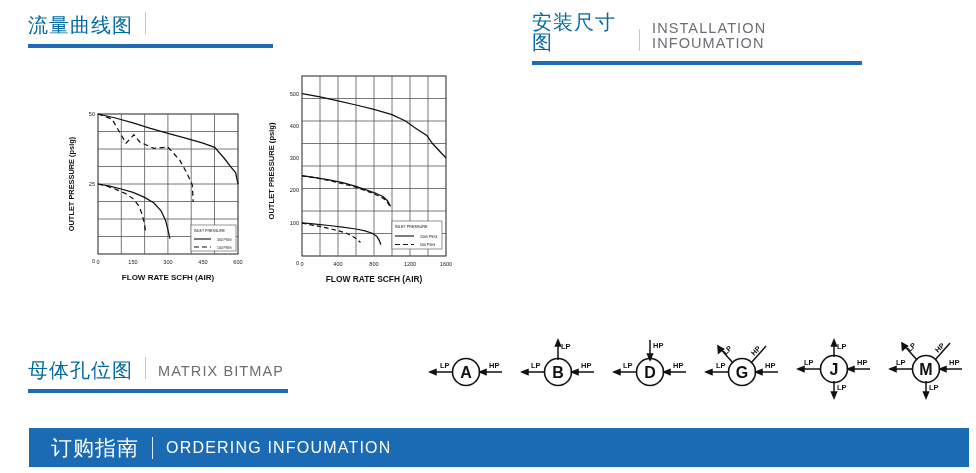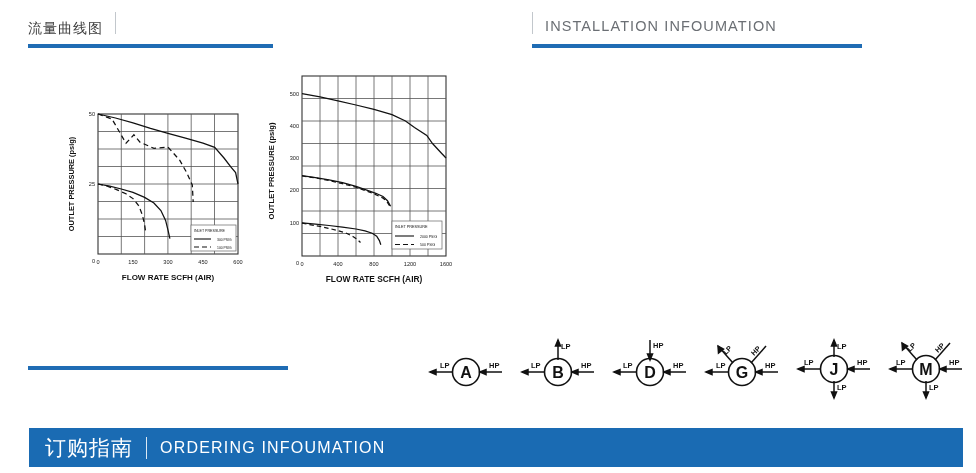--- a/index.html
+++ b/index.html
@@ -7,21 +7,21 @@
     width:976px;height:473px;background:#ffffff;
     font-family:"Liberation Sans","DejaVu Sans",sans-serif;
     position:relative;overflow:hidden;
   }
   .stage{position:absolute;left:0;top:0;width:976px;height:473px;}
 
   
   .sec-head{position:absolute;}
   .sec-head .row{display:flex;align-items:flex-end;gap:0;}
   .sec-cn{
-    font-size:14px;color:#404040;letter-spacing:1px;line-height:1;
+    font-size:20px;color:#0369a1;letter-spacing:1px;line-height:1;
     font-family:"DejaVu Sans","Liberation Sans",sans-serif;font-weight:400;
     padding-right:12px;
   }
   .sec-div{width:1px;height:22px;background:#c2c7cc;margin:0 0 1px 0;}
   .sec-en{
     font-size:14.5px;color:#6b6f74;letter-spacing:1.1px;line-height:1;
     padding-left:12px;padding-bottom:2px;
   }
   .sec-rule{height:4px;background:#1f6cb4;margin-top:9px;}
 
@@ -54,27 +54,33 @@
   <div class="sec-head" style="left:28px;top:12px;width:245px;">
     <div class="row">
       <span class="sec-cn">流量曲线图</span>
       <span class="sec-div"></span>
     </div>
     <div class="sec-rule" style="width:245px;"></div>
   </div>
 
   <div class="sec-head" style="left:532px;top:12px;width:330px;">
     <div class="row">
+      <span class="sec-cn">安装尺寸图</span>
       <span class="sec-div"></span>
       <span class="sec-en">INSTALLATION INFOUMATION</span>
     </div>
     <div class="sec-rule" style="width:330px;"></div>
   </div>
 
   <div class="sec-head" style="left:28px;top:357px;width:260px;">
+    <div class="row">
+      <span class="sec-cn">母体孔位图</span>
+      <span class="sec-div"></span>
+      <span class="sec-en">MATRIX BITMAP</span>
+    </div>
     <div class="sec-rule" style="width:260px;"></div>
   </div>
 
   <div class="chart-box" style="left:62px;top:96px;">
     <svg width="200" height="192" viewBox="0 0 200 192">
 
       <g stroke="#555" stroke-width="0.8" fill="none">
         <rect x="36" y="18" width="140" height="140" stroke="#333" stroke-width="1.1"></rect>
         <line x1="59.3" y1="18" x2="59.3" y2="158"></line>
         <line x1="82.6" y1="18" x2="82.6" y2="158"></line>
@@ -292,19 +298,19 @@
         <text x="16" y="27" font-family="Liberation Sans, sans-serif" font-size="7.5" font-weight="bold" fill="#111">LP</text>
         <text x="69" y="27" font-family="Liberation Sans, sans-serif" font-size="7.5" font-weight="bold" fill="#111">HP</text>
         <text x="30" y="14" transform="rotate(-45 30 14)" font-family="Liberation Sans, sans-serif" font-size="7.2" font-weight="bold" fill="#111">LP</text>
         <text x="58" y="15" transform="rotate(-45 58 15)" font-family="Liberation Sans, sans-serif" font-size="7.2" font-weight="bold" fill="#111">HP</text>
         <text x="49" y="52" font-family="Liberation Sans, sans-serif" font-size="7.5" font-weight="bold" fill="#111">LP</text>
       </svg>
     </div>
 
   </div>
 
-  <div class="banner" style="left:29px;top:428px;width:918px;height:39px;padding-left:16px;">
+  <div class="banner" style="left:29px;top:428px;width:918px;height:39px;padding-left:22px;">
     <span class="b-cn">订购指南</span>
     <span class="b-div"></span>
     <span class="b-en">ORDERING INFOUMATION</span>
   </div>
 
 </div>
 
 </body></html>

